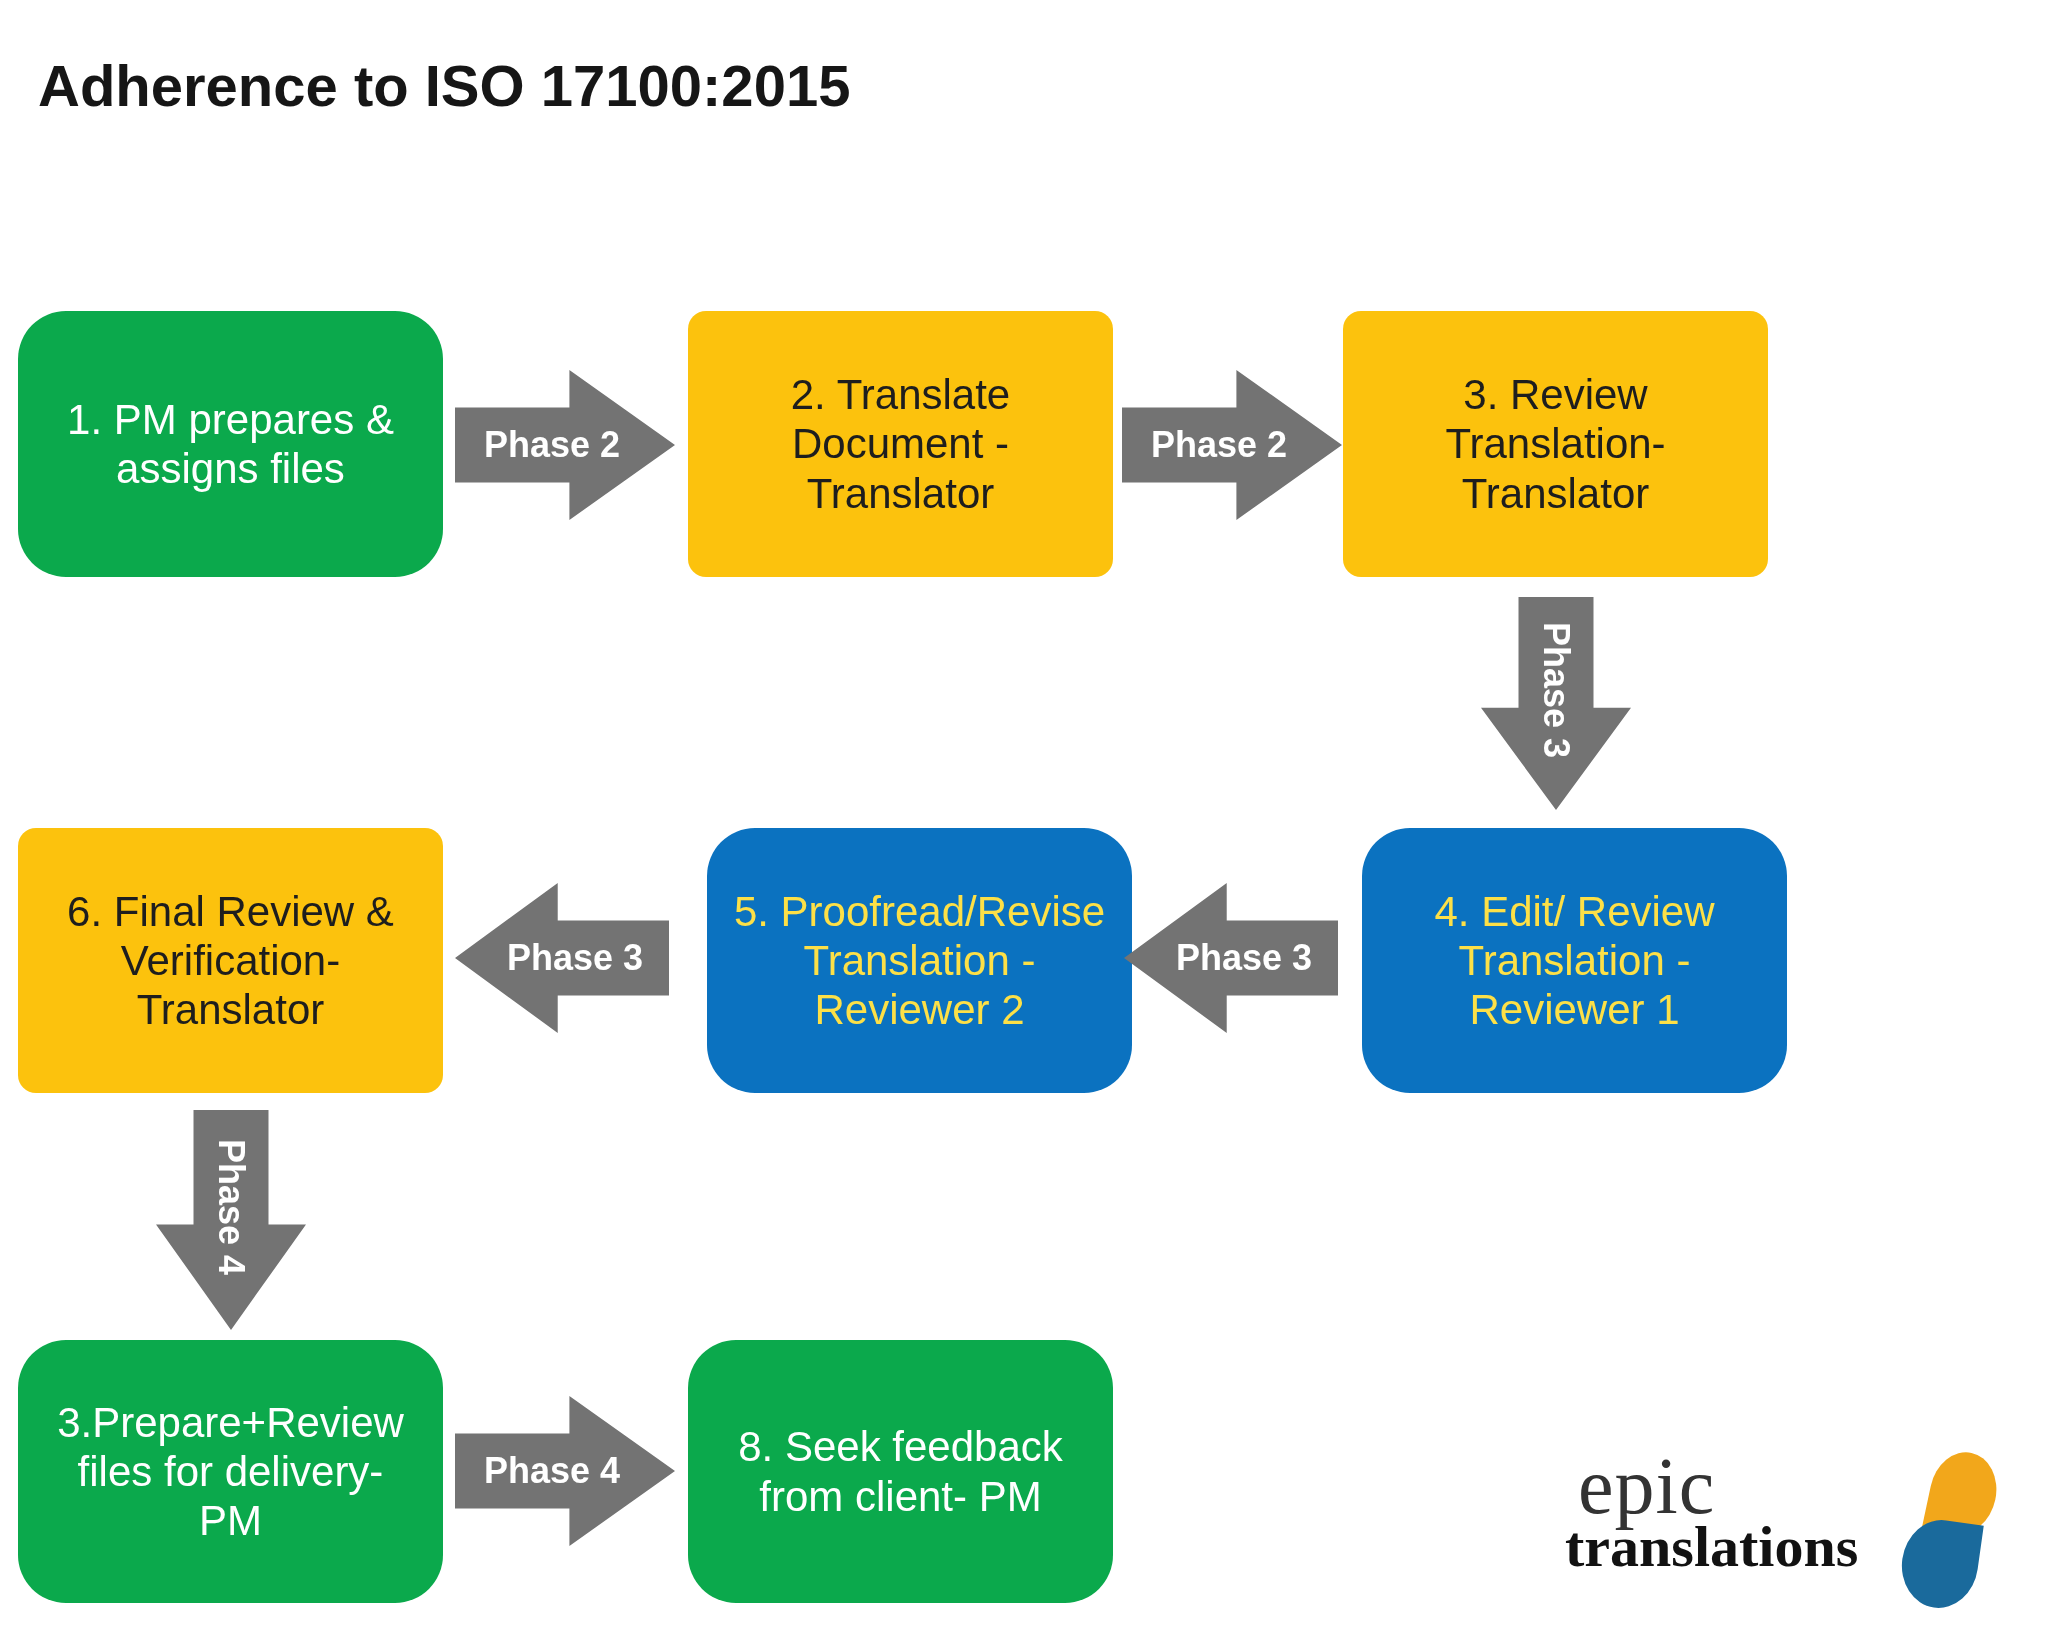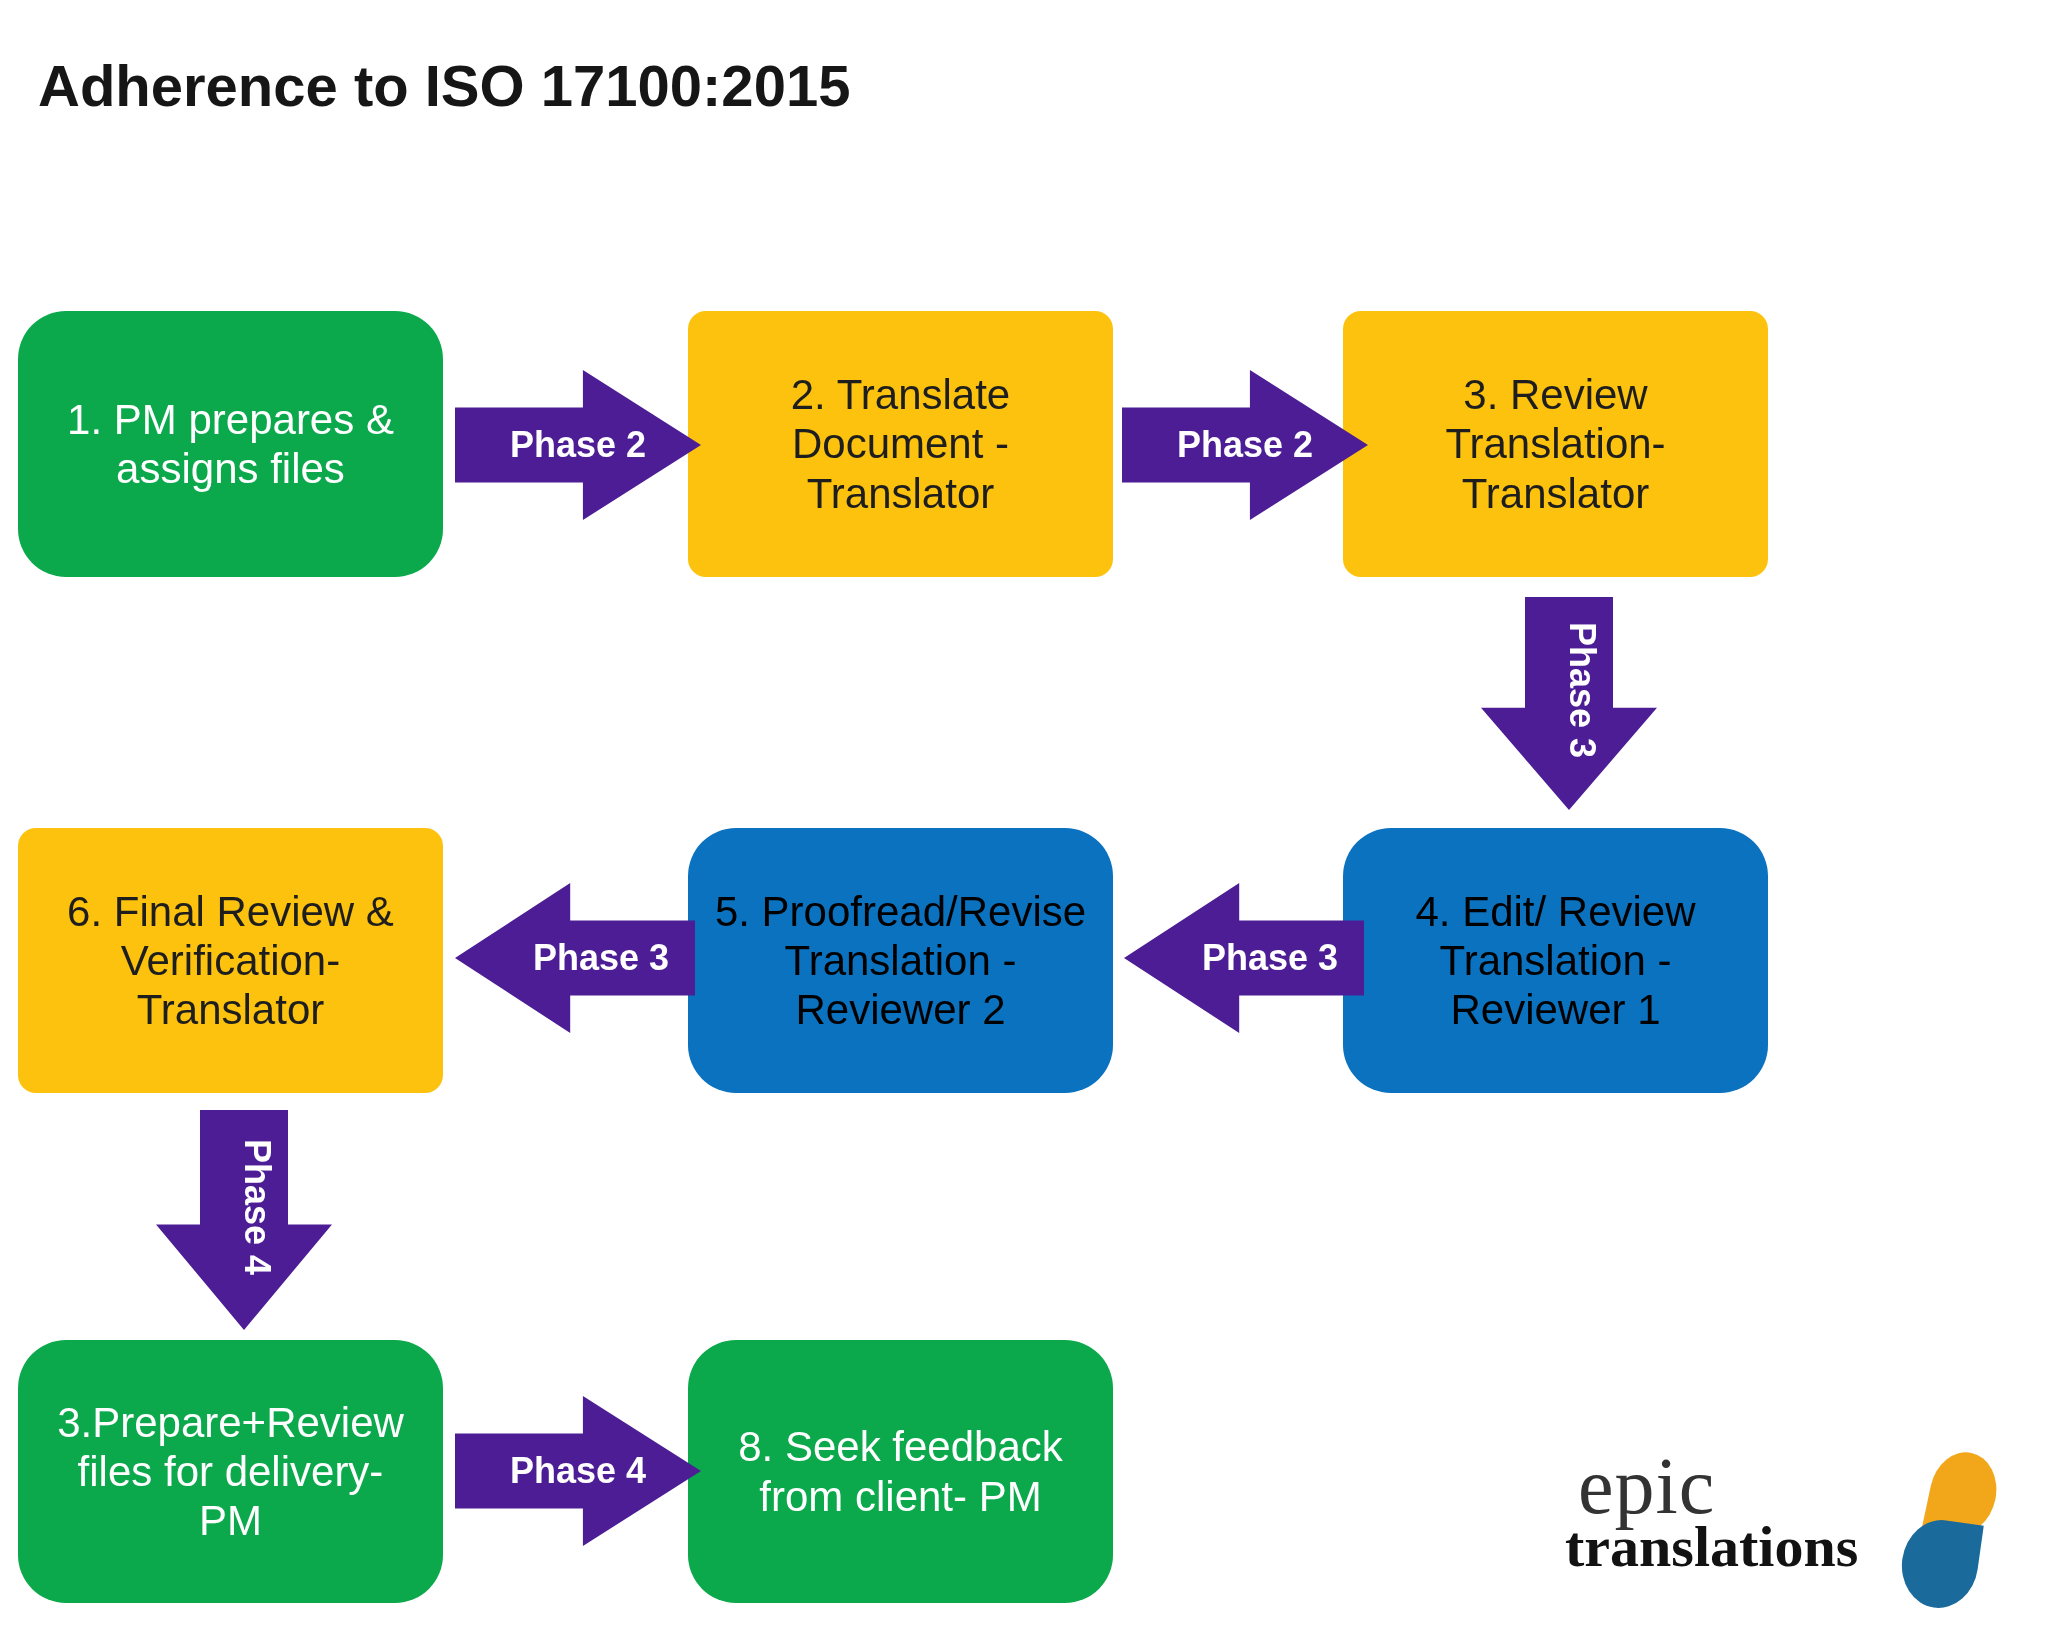--- a/index.html
+++ b/index.html
@@ -12,33 +12,33 @@
     font-size:58px;font-weight:bold;color:#161616;letter-spacing:0;text-align:right;
   }
   .box{
     position:absolute;width:425px;border-radius:48px;
     display:flex;align-items:center;justify-content:center;
     text-align:center;font-size:42px;line-height:1.17;
     white-space:pre-line;padding:0 8px;box-sizing:border-box;
   }
   .box.green{background:#0ba94c;color:#ffffff;}
   .box.yellow{background:#fcc20d;color:#1e1e1e;border-radius:18px;}
-  .box.blue{background:#0b72c0;color:#000000;}
+  .box.blue{background:#0b72c0;color:#fde047;margin-left:19px;}
   .b1{left:18px;top:311px;height:266px;}
   .b2{left:688px;top:311px;height:266px;}
   .b3{left:1343px;top:311px;height:266px;}
   .b4{left:1343px;top:828px;height:265px;}
   .b5{left:688px;top:828px;height:265px;}
   .b6{left:18px;top:828px;height:265px;}
   .b7{left:18px;top:1340px;height:263px;}
   .b8{left:688px;top:1340px;height:263px;}
   .arrow{
-    position:absolute;background:#4c1d95;
+    position:absolute;background:#737373;
     display:flex;align-items:center;justify-content:center;
-    color:#ffffff;font-weight:bold;font-size:36px;padding-left:26px;
+    color:#ffffff;font-weight:bold;font-size:36px;
   }
   .arrow.right{clip-path:polygon(0% 25%,52% 25%,52% 0%,100% 50%,52% 100%,52% 75%,0% 75%);}
   .arrow.left{clip-path:polygon(100% 25%,48% 25%,48% 0%,0% 50%,48% 100%,48% 75%,100% 75%);}
   .arrow.down{clip-path:polygon(25% 0%,75% 0%,75% 52%,100% 52%,50% 100%,0% 52%,25% 52%);}
   .arrow.right .arrow-label{padding-right:26px;}
   .arrow.left .arrow-label{padding-left:26px;}
   .arrow.down .arrow-label{writing-mode:vertical-rl;padding-bottom:26px;}
   .a1{left:455px;top:370px;width:220px;height:150px;}
   .a2{left:1122px;top:370px;width:220px;height:150px;}
   .a3{left:1481px;top:597px;width:150px;height:213px;}

